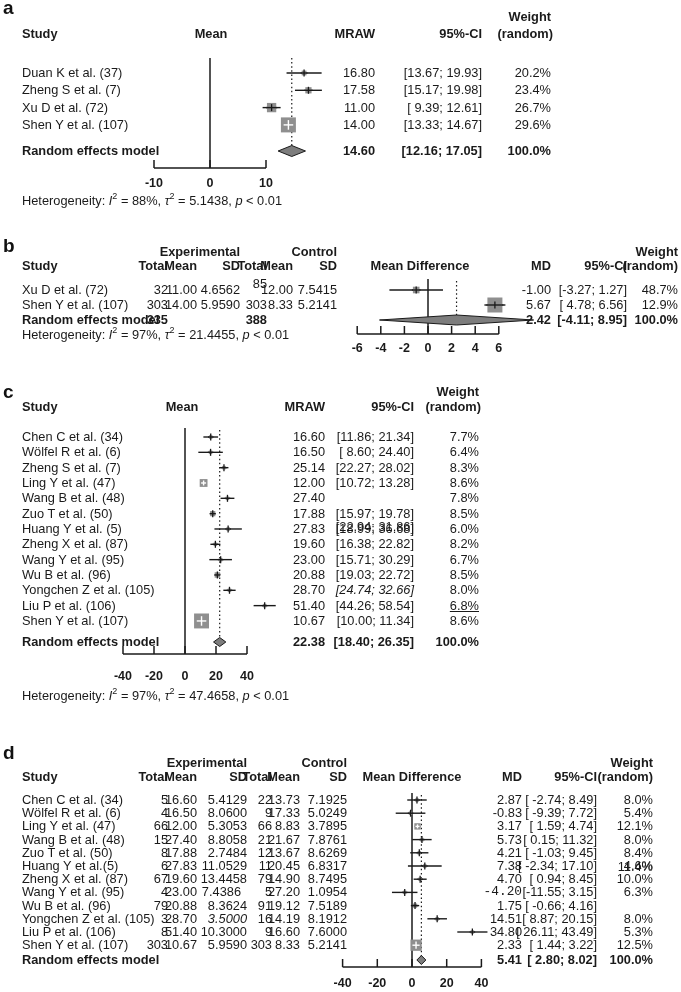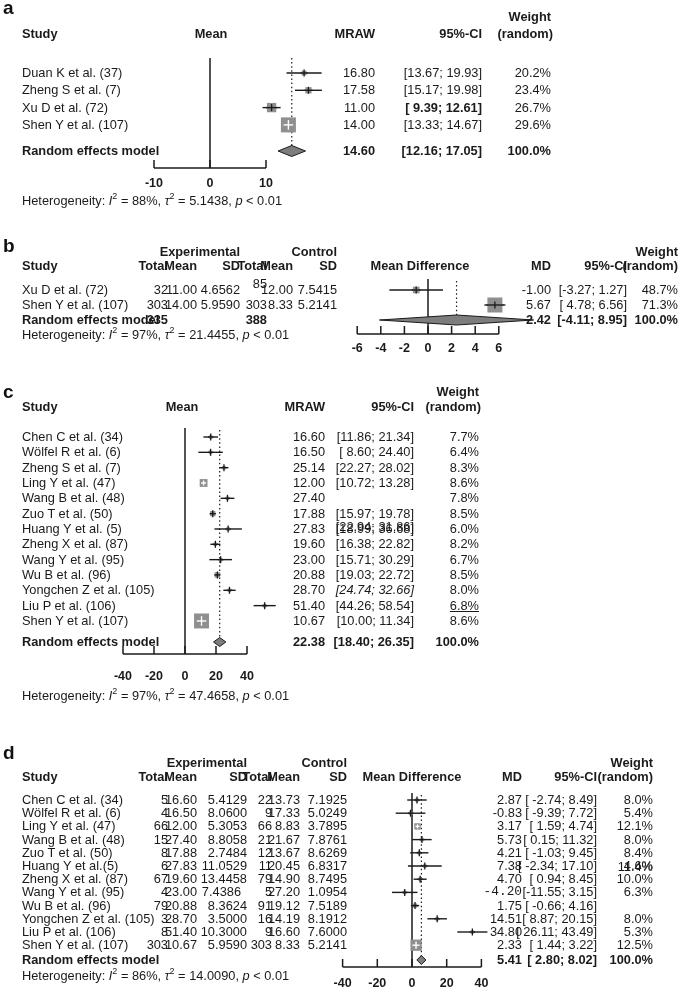--- a/index.html
+++ b/index.html
@@ -210,21 +210,21 @@
       <div class="t" style="top: 66px; left: 22px;">Duan K et al. (37)</div>
       <div class="t" style="top: 66px; right: 306px; text-align: right;">16.80</div>
       <div class="t" style="top: 66px; right: 199px; text-align: right;">[13.67; 19.93]</div>
       <div class="t" style="top: 66px; right: 130px; text-align: right;">20.2%</div>
       <div class="t" style="top: 83.3px; left: 22px;">Zheng S et al. (7)</div>
       <div class="t" style="top: 83.3px; right: 306px; text-align: right;">17.58</div>
       <div class="t" style="top: 83.3px; right: 199px; text-align: right;">[15.17; 19.98]</div>
       <div class="t" style="top: 83.3px; right: 130px; text-align: right;">23.4%</div>
       <div class="t" style="top: 100.6px; left: 22px;">Xu D et al. (72)</div>
       <div class="t" style="top: 100.6px; right: 306px; text-align: right;">11.00</div>
-      <div class="t" style="top: 100.6px; right: 199px; text-align: left; font-weight: bold;">[ 9.39; 12.61]</div>
+      <div class="t" style="top: 100.6px; right: 199px; text-align: left;">[ 9.39; 12.61]</div>
       <div class="t" style="top: 100.6px; right: 130px; text-align: right;">26.7%</div>
       <div class="t" style="top: 117.9px; left: 22px;">Shen Y et al. (107)</div>
       <div class="t" style="top: 117.9px; right: 306px; text-align: right;">14.00</div>
       <div class="t" style="top: 117.9px; right: 199px; text-align: right;">[13.33; 14.67]</div>
       <div class="t" style="top: 117.9px; right: 130px; text-align: right;">29.6%</div>
       <div class="t bold" style="top: 144px; left: 22px;">Random effects model</div>
       <div class="t bold" style="top: 144px; right: 306px; text-align: right;">14.60</div>
       <div class="t bold" style="top: 144px; right: 199px; text-align: right;">[12.16; 17.05]</div>
       <div class="t bold" style="top: 144px; right: 130px; text-align: right;">100.0%</div>
       <div class="t het" style="left: 22px; top: 194px;"><span>Heterogeneity: </span><i>I</i><sup>2</sup> = <span>88%</span>, <i>τ</i><sup>2</sup> = <span>5.1438</span>, <i>p</i> <span>&lt; 0.01</span></div>
@@ -255,21 +255,21 @@
       <div class="t" style="top: 283px; right: 3px; text-align: right;">48.7%</div>
       <div class="t" style="top: 298px; left: 22px;">Shen Y et al. (107)</div>
       <div class="t" style="top: 298px; right: 513px; text-align: right;">303</div>
       <div class="t" style="top: 298px; right: 484px; text-align: right;">14.00</div>
       <div class="t" style="top: 298px; right: 441px; text-align: right;">5.9590</div>
       <div class="t" style="top: 298px; right: 414px; text-align: right;">303</div>
       <div class="t" style="top: 298px; right: 388px; text-align: right;">8.33</div>
       <div class="t" style="top: 298px; right: 344px; text-align: right;">5.2141</div>
       <div class="t" style="top: 298px; right: 130px; text-align: right;">5.67</div>
       <div class="t" style="top: 298px; right: 54px; text-align: right;">[ 4.78; 6.56]</div>
-      <div class="t" style="top: 298px; right: 3px; text-align: right;">71.3%</div>
+      <div class="t" style="top: 298px; right: 3px; text-align: right;">12.9%</div>
       <div class="t bold" style="top: 313px; left: 22px;">Random effects model</div>
       <div class="t bold" style="top: 313px; right: 513px; text-align: right;">335</div>
       <div class="t bold" style="top: 313px; right: 414px; text-align: right;">388</div>
       <div class="t bold" style="top: 313px; right: 130px; text-align: right;">2.42</div>
       <div class="t bold" style="top: 313px; right: 54px; text-align: right;">[-4.11; 8.95]</div>
       <div class="t bold" style="top: 313px; right: 3px; text-align: right;">100.0%</div>
       <div class="t het" style="left: 22px; top: 328px;"><span>Heterogeneity: </span><i>I</i><sup>2</sup> = <span>97%</span>, <i>τ</i><sup>2</sup> = <span>21.4455</span>, <i>p</i> <span>&lt; 0.01</span></div>
       <div class="panel-letter" style="left: 3px; top: 381px;">c</div>
       <div class="t bold" style="top: 385px; right: 202px; text-align: right;">Weight</div>
       <div class="t bold" style="top: 400px; right: 200px; text-align: right;">(random)</div>
@@ -435,21 +435,21 @@
       <div class="t" style="top: 898.6px; right: 434px; text-align: right;">8.3624</div>
       <div class="t" style="top: 898.6px; right: 409px; text-align: right;">91</div>
       <div class="t" style="top: 898.6px; right: 381px; text-align: right;">19.12</div>
       <div class="t" style="top: 898.6px; right: 334px; text-align: right;">7.5189</div>
       <div class="t" style="top: 898.6px; right: 159px; text-align: right;">1.75</div>
       <div class="t" style="top: 898.6px; right: 84px; text-align: right;">[ -0.66; 4.16]</div>
       <div class="t" style="top: 860px; right: 28px; text-align: right;">11.4%</div>
       <div class="t" style="top: 911.8px; left: 22px;">Yongchen Z et al. (105)</div>
       <div class="t" style="top: 911.8px; right: 513px; text-align: right;">3</div>
       <div class="t" style="top: 911.8px; right: 484px; text-align: right;">28.70</div>
-      <div class="t" style="top: 911.8px; right: 434px; text-align: right;">3.5000</div>
+      <div class="t" style="top: 911.8px; right: 434px; text-align: right; font-style: italic;">3.5000</div>
       <div class="t" style="top: 911.8px; right: 409px; text-align: right;">16</div>
       <div class="t" style="top: 911.8px; right: 381px; text-align: right;">14.19</div>
       <div class="t" style="top: 911.8px; right: 334px; text-align: right;">8.1912</div>
       <div class="t" style="top: 911.8px; right: 159px; text-align: right;">14.51</div>
       <div class="t" style="top: 911.8px; right: 84px; text-align: right;">[ 8.87; 20.15]</div>
       <div class="t" style="top: 911.8px; right: 28px; text-align: right;">8.0%</div>
       <div class="t" style="top: 925px; left: 22px;">Liu P et al. (106)</div>
       <div class="t" style="top: 925px; right: 513px; text-align: right;">8</div>
       <div class="t" style="top: 925px; right: 484px; text-align: right;">51.40</div>
       <div class="t" style="top: 925px; right: 434px; text-align: right;">10.3000</div>
@@ -466,15 +466,14 @@
       <div class="t" style="top: 938.2px; right: 409px; text-align: right;">303</div>
       <div class="t" style="top: 938.2px; right: 381px; text-align: right;">8.33</div>
       <div class="t" style="top: 938.2px; right: 334px; text-align: right;">5.2141</div>
       <div class="t" style="top: 938.2px; right: 159px; text-align: right;">2.33</div>
       <div class="t" style="top: 938.2px; right: 84px; text-align: right;">[ 1.44; 3.22]</div>
       <div class="t" style="top: 938.2px; right: 28px; text-align: right;">12.5%</div>
       <div class="t bold" style="top: 953px; left: 22px;">Random effects model</div>
       <div class="t bold" style="top: 953px; right: 159px; text-align: right;">5.41</div>
       <div class="t bold" style="top: 953px; right: 84px; text-align: right;">[ 2.80; 8.02]</div>
       <div class="t bold" style="top: 953px; right: 28px; text-align: right;">100.0%</div>
-      <div class="t het" style="left: 22px; top: 969px;"><span>Heterogeneity: </span><i>I</i><sup>2</sup> = <span>86%</span>, <i>τ</i><sup>2</sup> = <span>14.0090</span>, <i>p</i> <span>&lt; 0.01</span></div>
     </div>
 </div>
 
 </body></html>

